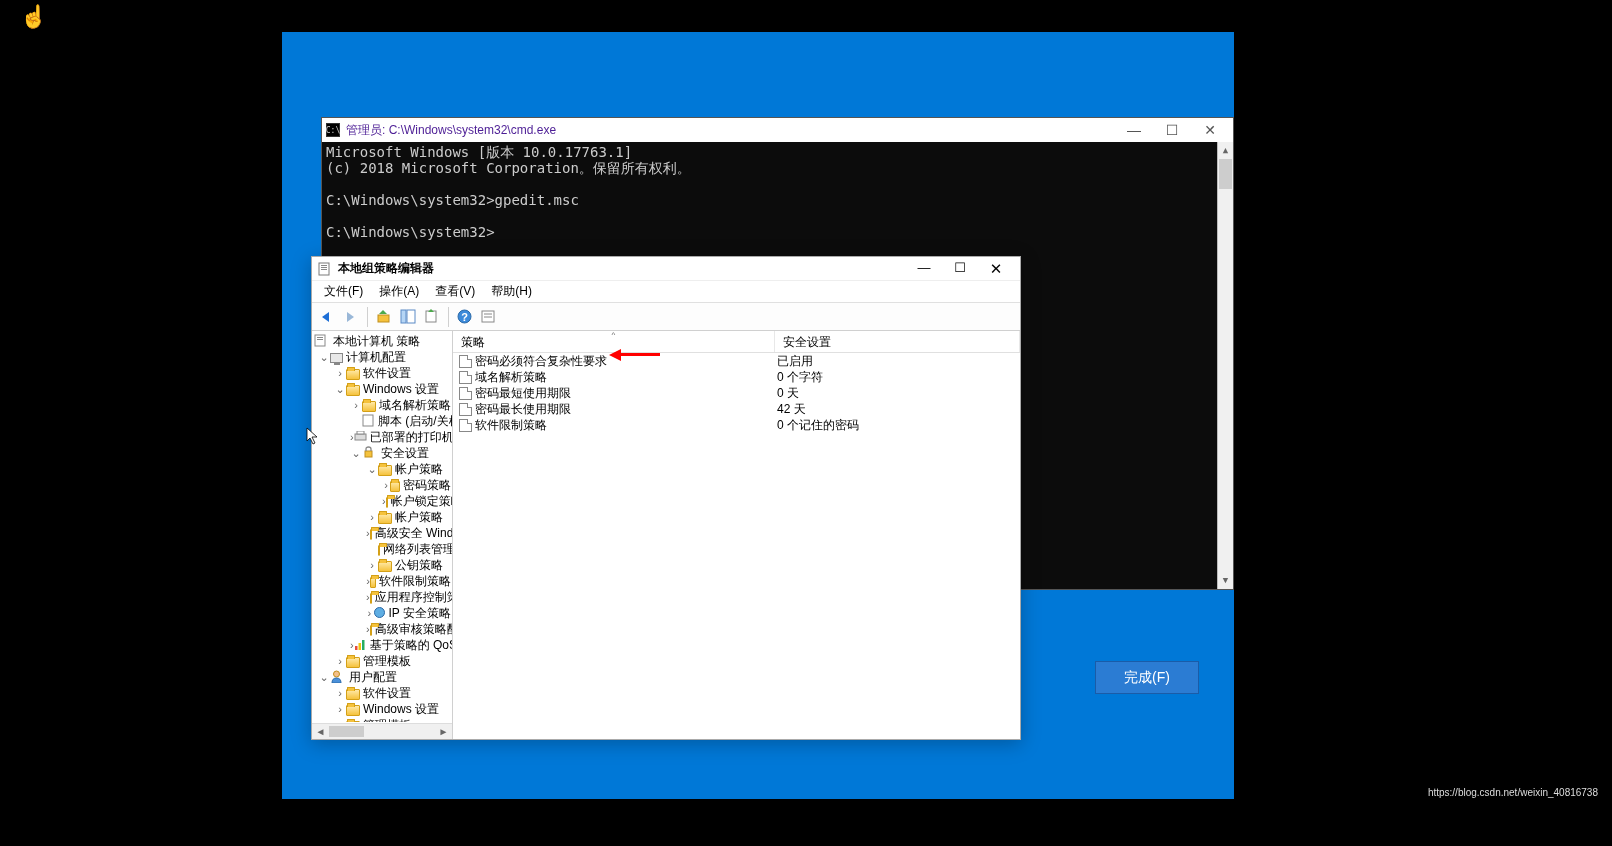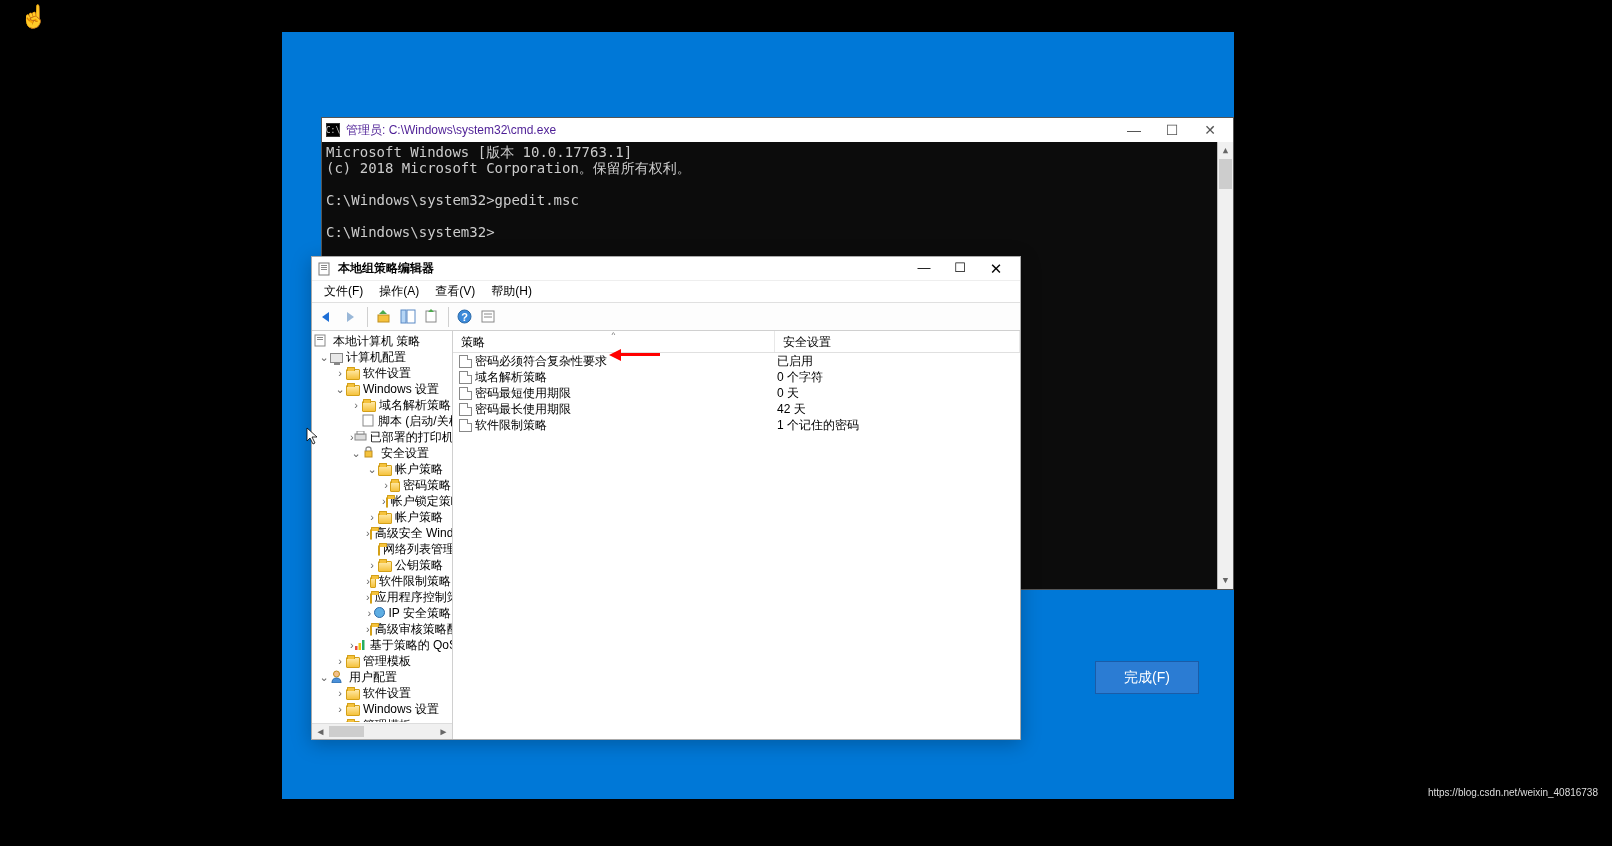--- a/index.html
+++ b/index.html
@@ -365,21 +365,21 @@
               <span class="ico-doc"></span>
               <span>密码最长使用期限</span>
             </div>
             <div class="cell2">42 天</div>
           </div>
           <div class="list-row">
             <div class="cell1">
               <span class="ico-doc"></span>
               <span>软件限制策略</span>
             </div>
-            <div class="cell2">1 个记住的密码</div>
+            <div class="cell2">0 个记住的密码</div>
           </div>
         </div>
     </div>
   </div>
 </div>
 
 <div class="arrow">
   <div class="arrow-head"></div>
   <div class="arrow-line"></div>
 </div>

